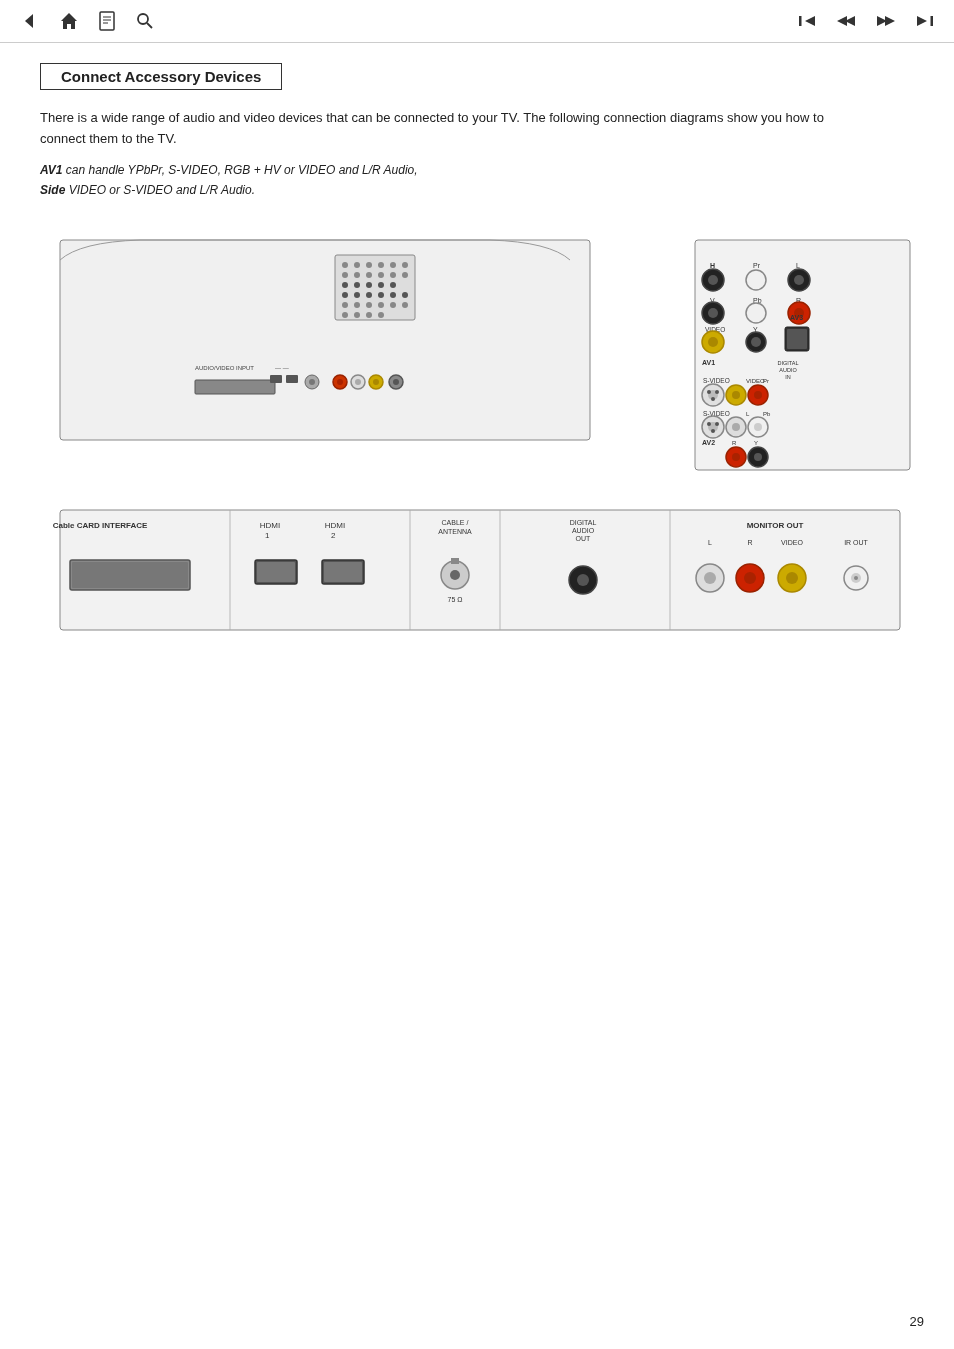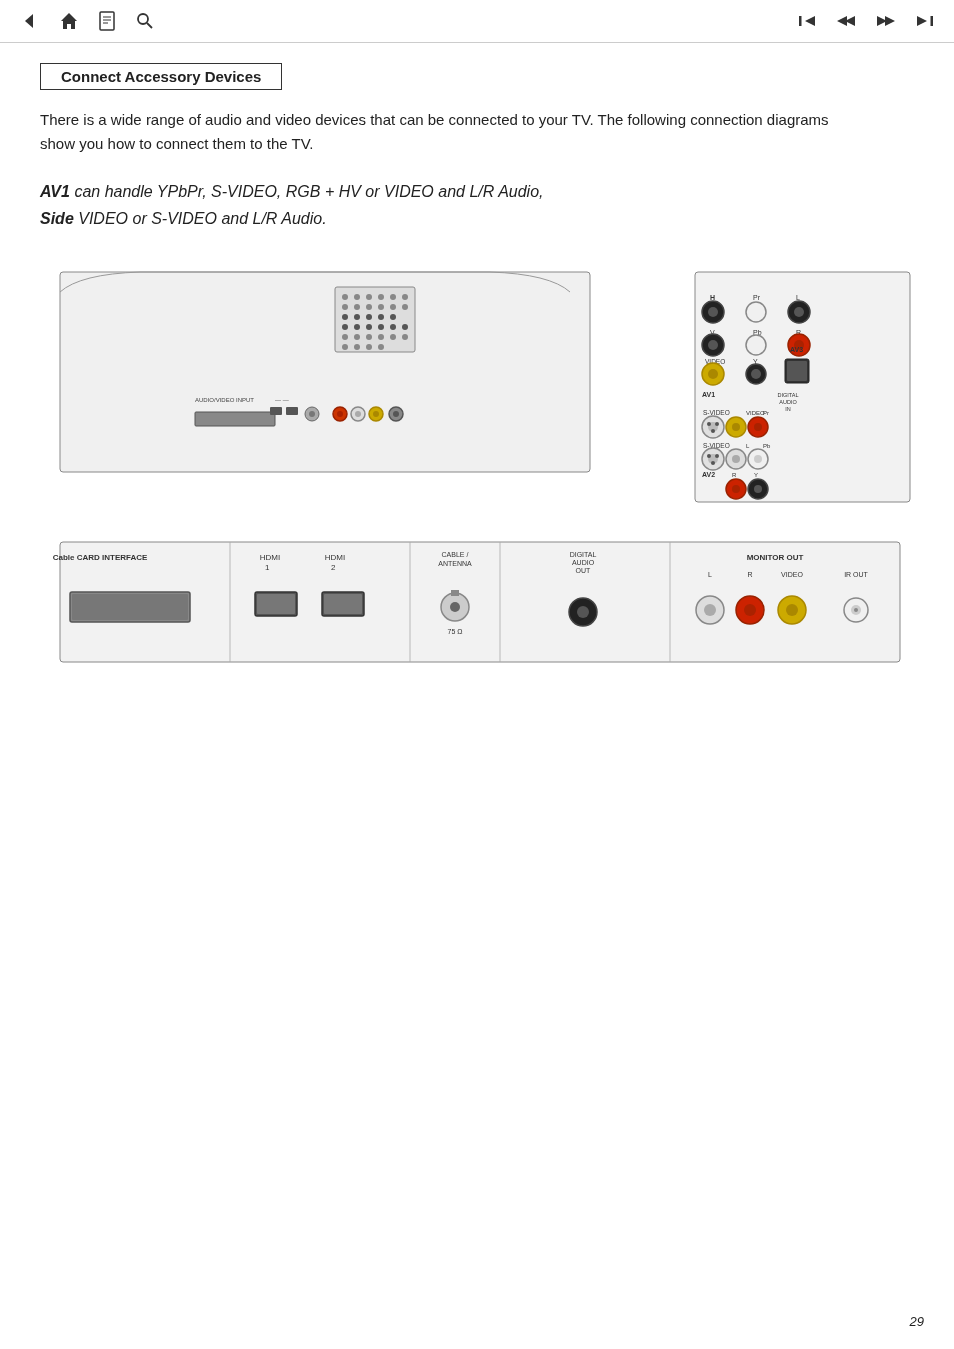--- a/index.html
+++ b/index.html
@@ -50,47 +50,46 @@
       display: inline-block;
       border: 1.5px solid #333;
       padding: 4px 20px;
       font-size: 15px;
       font-weight: bold;
       margin-bottom: 18px;
     }
 
     
     .description {
-      font-size: 15px;
+      font-size: 13px;
       line-height: 1.6;
-      margin-bottom: 22px;
+      margin-bottom: 10px;
       max-width: 800px;
     }
 
     
     .av-notes {
-      font-size: 16px;
+      font-size: 12px;
       line-height: 1.7;
       margin-bottom: 20px;
     }
     .av-notes .av-label {
       font-style: italic;
       font-weight: bold;
     }
     .av-notes .av-text {
       font-style: italic;
     }
 
     
     .page-number {
       position: absolute;
       bottom: 20px;
       right: 30px;
       font-size: 13px;
-      font-style: italic;
     }
 
     
     .svg-container {
       width: 100%;
       margin-top: 10px;
     }
   </style>
 </head>
 <body>

